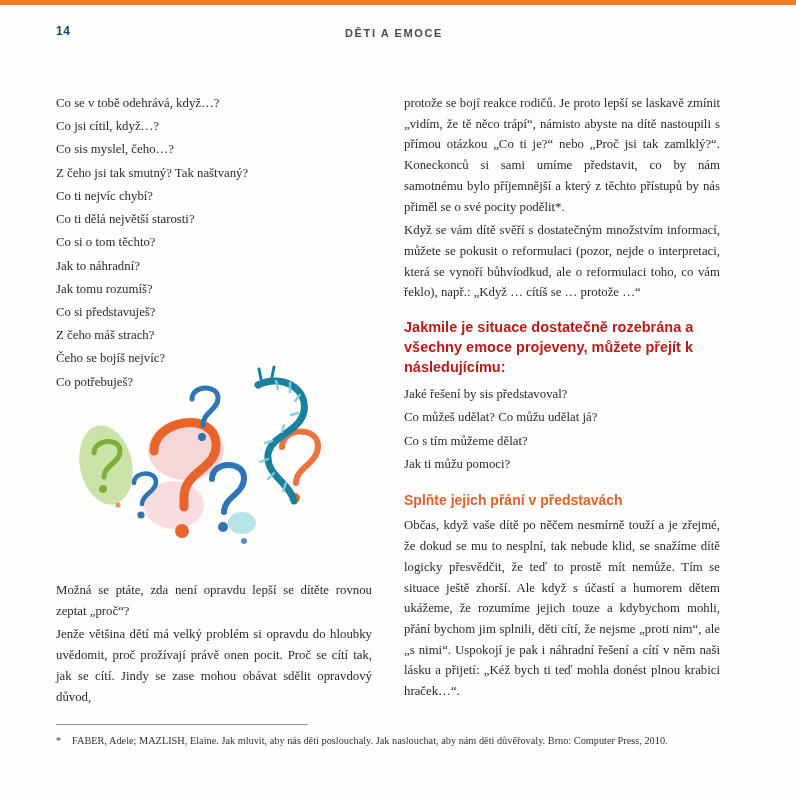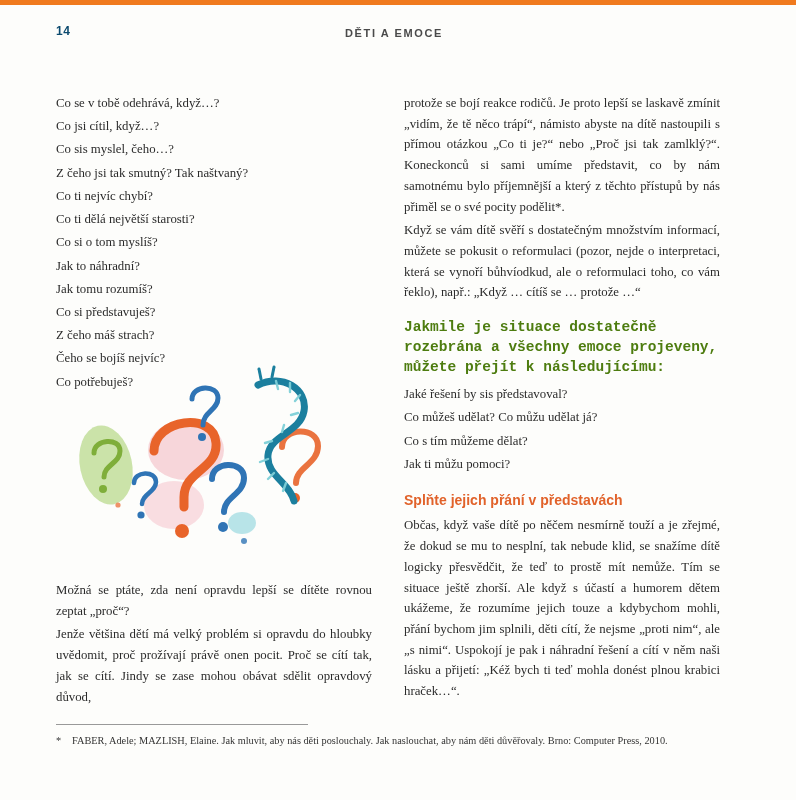--- a/index.html
+++ b/index.html
@@ -71,22 +71,22 @@
   }
   .para {
     margin: 0 0 3px 0;
     text-align: justify;
     hyphens: auto;
   }
   .para.last { margin-bottom: 26px; }
 
   
   .h-blue {
-    font-family: Liberation Mono, monospace;
-    color: #4d7c0f;
+    font-family: Liberation Sans, sans-serif;
+    color: #b91c1c;
     font-weight: bold;
     font-size: 14.5px;
     line-height: 1.38;
     margin: 14px 0 7px 0;
   }
   .h-orange {
     font-family: "Liberation Sans", sans-serif;
     color: #e1622a;
     font-weight: bold;
     font-size: 14px;
@@ -154,21 +154,21 @@
     <div class="running-head">DĚTI A EMOCE</div>
   </div>
 
   <div class="col col-left q-list">
     <p>Co se v tobě odehrává, když…?</p>
     <p>Co jsi cítil, když…?</p>
     <p>Co sis myslel, čeho…?</p>
     <p>Z čeho jsi tak smutný? Tak naštvaný?</p>
     <p>Co ti nejvíc chybí?</p>
     <p>Co ti dělá největší starosti?</p>
-    <p>Co si o tom myslíš?</p>
+    <p>Co si o tom těchto?</p>
     <p>Jak to náhradní?</p>
     <p>Jak tomu rozumíš?</p>
     <p>Co si představuješ?</p>
     <p>Z čeho máš strach?</p>
     <p>Čeho se bojíš nejvíc?</p>
     <p>Co potřebuješ?</p>
   </div>
 
   <div class="illustration">
     <svg width="330" height="230" viewBox="0 0 330 230" xmlns="http://www.w3.org/2000/svg">

